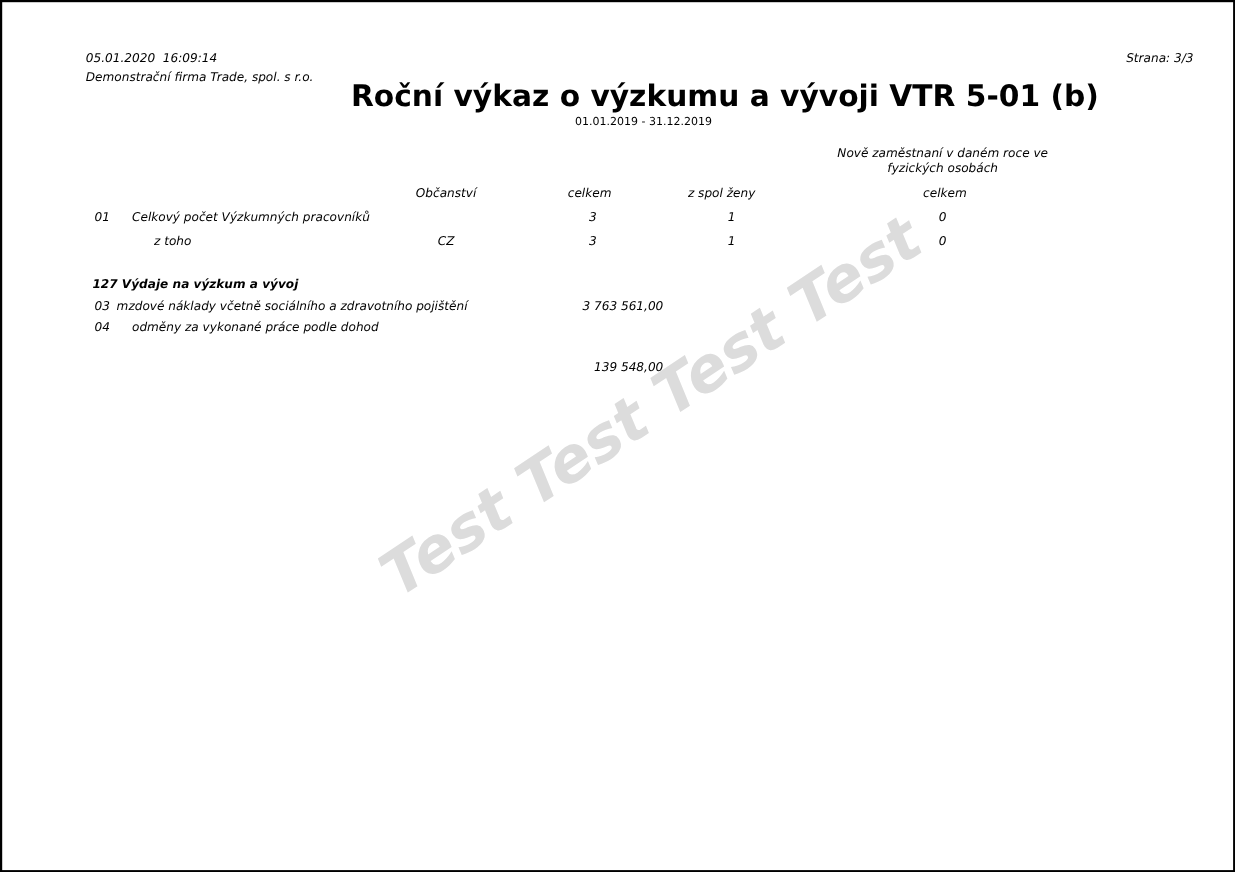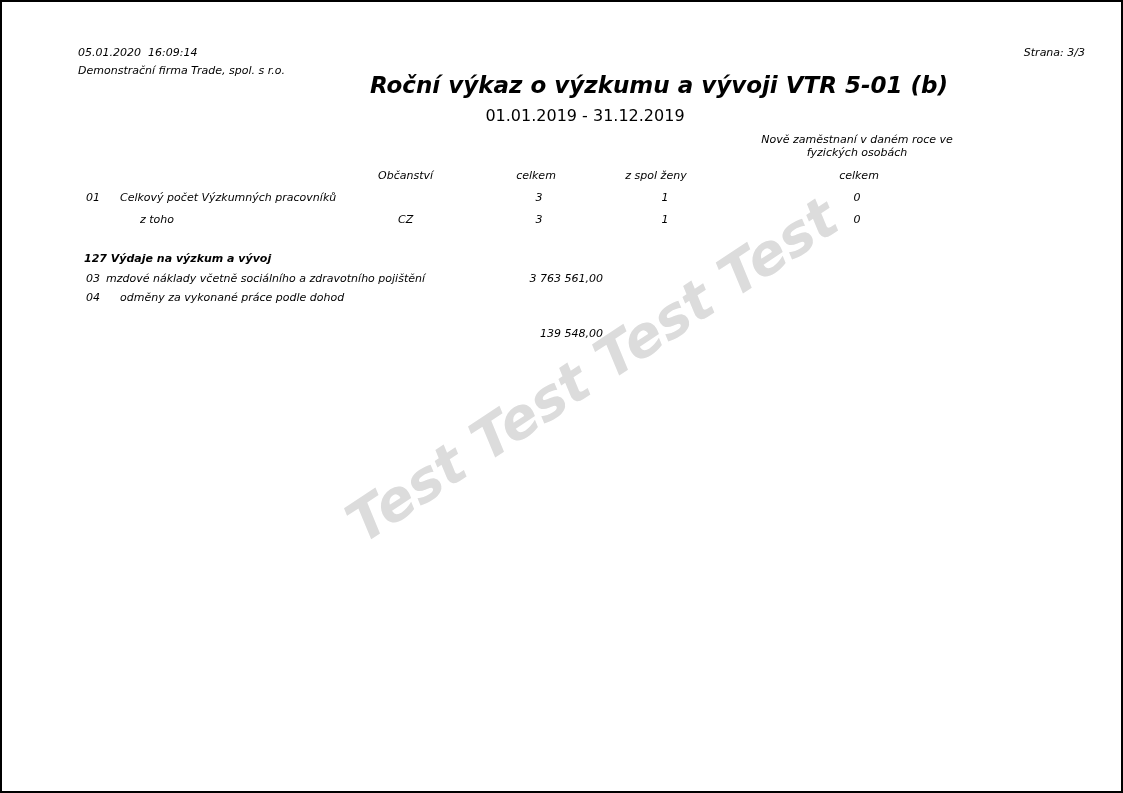--- a/index.html
+++ b/index.html
@@ -15,27 +15,26 @@
     overflow: hidden;
   }
   .abs { position: absolute; }
   .txt { font-size: 11px; line-height: 13px; white-space: nowrap; font-style: italic; }
   .pre { white-space: pre; }
   .bold { font-weight: bold; }
   .center { transform: translateX(-50%); text-align: center; }
   .right { text-align: right; }
   .wrap { white-space: normal; text-align: center; }
   .title {
-    font-size: 23px;
+    font-size: 27px;
     font-weight: bold;
     white-space: nowrap;
     transform: translateX(-50%);
-    font-style: italic;
   }
-  .subtitle { font-size: 16px; transform: translateX(-50%); white-space: nowrap; }
+  .subtitle { font-size: 10px; transform: translateX(-50%); white-space: nowrap; }
   .watermark {
     font-size: 56px;
     font-weight: bold;
     font-style: italic;
     white-space: nowrap;
     transform: translate(-50%, -50%) rotate(-33.5deg);
     z-index: 0;
     user-select: none;
   }
   .content { z-index: 1; }

